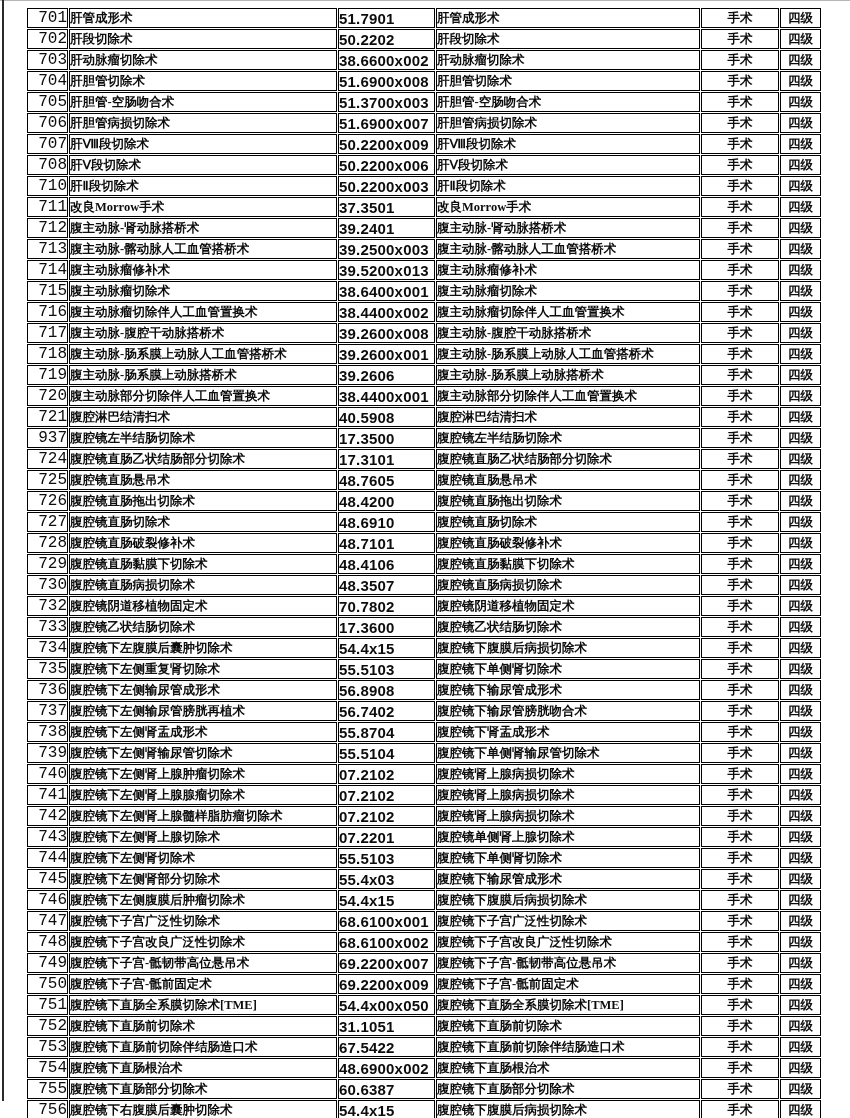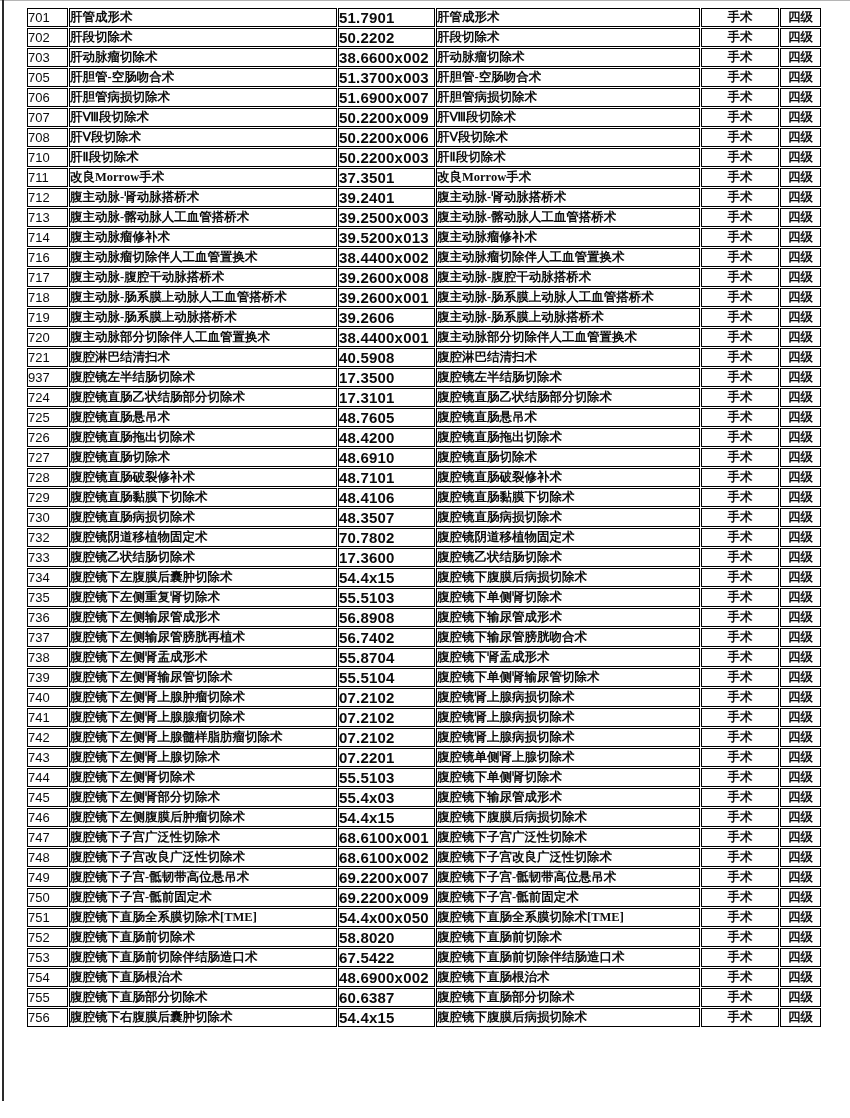--- a/index.html
+++ b/index.html
@@ -44,23 +44,23 @@
     box-sizing: border-box;
     border: 1px solid #000000;
     height: 15.5px;
     overflow: hidden;
     white-space: nowrap;
     vertical-align: middle;
     color: #0d0d0d;
     padding: 0;
   }
   td.num {
-    text-align: left;
-    font-family: Liberation Sans, sans-serif;
-    font-size: 13px;
+    text-align: right;
+    font-family: Liberation Mono, monospace;
+    font-size: 16px;
   }
   td.cn {
     font-family: "Liberation Serif", serif;
     font-size: 12.5px;
     font-weight: 600;
     padding-left: 4px;
   }
   td.code {
     font-family: "Liberation Sans", sans-serif;
     font-size: 15px;
@@ -109,20 +109,28 @@
         </tr>
         <tr>
           <td class="num">703</td>
           <td class="cn">肝动脉瘤切除术</td>
           <td class="code">38.6600x002</td>
           <td class="cn">肝动脉瘤切除术</td>
           <td class="cat">手术</td>
           <td class="lvl">四级</td>
         </tr>
         <tr>
+          <td class="num">704</td>
+          <td class="cn">肝胆管切除术</td>
+          <td class="code">51.6900x008</td>
+          <td class="cn">肝胆管切除术</td>
+          <td class="cat">手术</td>
+          <td class="lvl">四级</td>
+        </tr>
+        <tr>
           <td class="num">705</td>
           <td class="cn">肝胆管-空肠吻合术</td>
           <td class="code">51.3700x003</td>
           <td class="cn">肝胆管-空肠吻合术</td>
           <td class="cat">手术</td>
           <td class="lvl">四级</td>
         </tr>
         <tr>
           <td class="num">706</td>
           <td class="cn">肝胆管病损切除术</td>
@@ -181,20 +189,28 @@
         </tr>
         <tr>
           <td class="num">714</td>
           <td class="cn">腹主动脉瘤修补术</td>
           <td class="code">39.5200x013</td>
           <td class="cn">腹主动脉瘤修补术</td>
           <td class="cat">手术</td>
           <td class="lvl">四级</td>
         </tr>
         <tr>
+          <td class="num">715</td>
+          <td class="cn">腹主动脉瘤切除术</td>
+          <td class="code">38.6400x001</td>
+          <td class="cn">腹主动脉瘤切除术</td>
+          <td class="cat">手术</td>
+          <td class="lvl">四级</td>
+        </tr>
+        <tr>
           <td class="num">716</td>
           <td class="cn">腹主动脉瘤切除伴人工血管置换术</td>
           <td class="code">38.4400x002</td>
           <td class="cn">腹主动脉瘤切除伴人工血管置换术</td>
           <td class="cat">手术</td>
           <td class="lvl">四级</td>
         </tr>
         <tr>
           <td class="num">717</td>
           <td class="cn">腹主动脉-腹腔干动脉搭桥术</td>
@@ -455,21 +471,21 @@
           <td class="num">751</td>
           <td class="cn">腹腔镜下直肠全系膜切除术[TME]</td>
           <td class="code">54.4x00x050</td>
           <td class="cn">腹腔镜下直肠全系膜切除术[TME]</td>
           <td class="cat">手术</td>
           <td class="lvl">四级</td>
         </tr>
         <tr>
           <td class="num">752</td>
           <td class="cn">腹腔镜下直肠前切除术</td>
-          <td class="code">58.8020</td>
+          <td class="code">31.1051</td>
           <td class="cn">腹腔镜下直肠前切除术</td>
           <td class="cat">手术</td>
           <td class="lvl">四级</td>
         </tr>
         <tr>
           <td class="num">753</td>
           <td class="cn">腹腔镜下直肠前切除伴结肠造口术</td>
           <td class="code">67.5422</td>
           <td class="cn">腹腔镜下直肠前切除伴结肠造口术</td>
           <td class="cat">手术</td>

